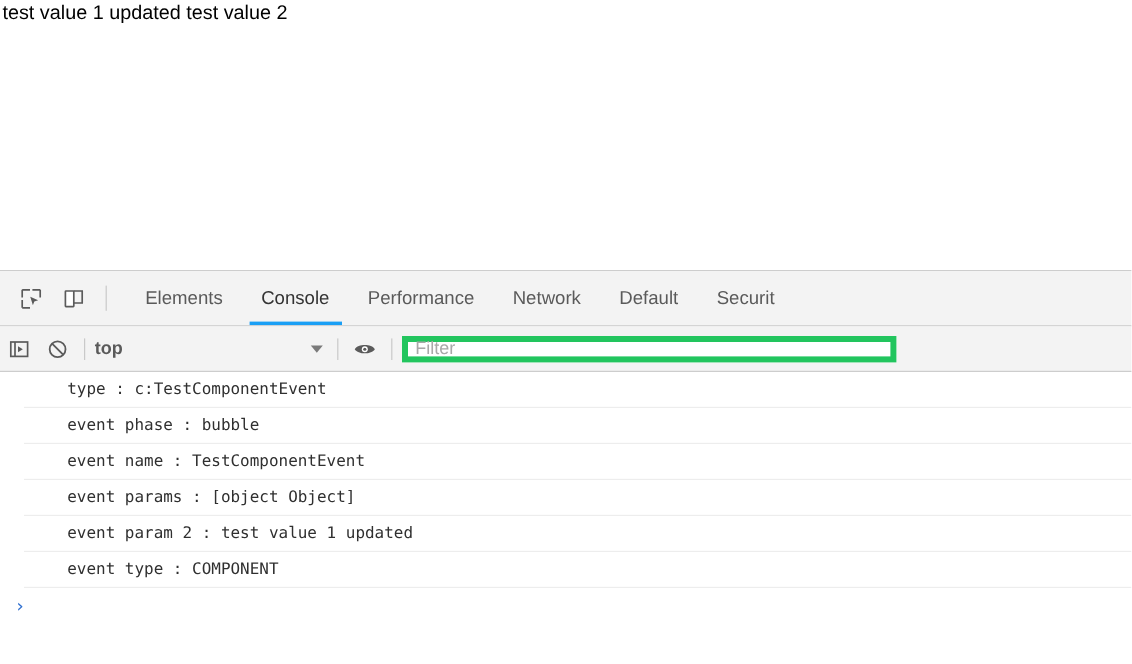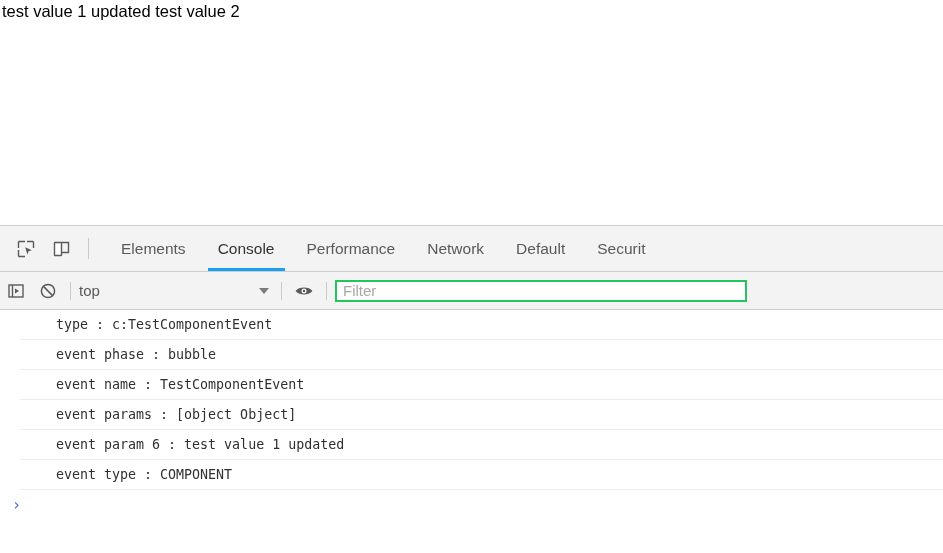--- a/index.html
+++ b/index.html
@@ -138,34 +138,34 @@
     display: flex;
     align-items: center;
     height: 24px;
     min-width: 190px;
     padding: 0 6px 0 2px;
     font-size: 15px;
     color: #5a5a5a;
     cursor: pointer;
     flex: 0 0 auto;
   }
-  .context-label { flex: 1 1 auto; }
+  .context-label { flex: 1 1 auto; font-weight: bold; }
   .caret {
     width: 0; height: 0;
     border-left: 5px solid transparent;
     border-right: 5px solid transparent;
     border-top: 6px solid #7a7a7a;
     margin-left: 8px;
     flex: 0 0 auto;
   }
   .filter-input {
     flex: 1 1 auto;
     height: 22px;
     background: #ffffff;
-    border: 2px solid #22c55e;
+    border: 5px solid #22c55e;
     display: flex;
     align-items: center;
     padding: 0 6px;
     margin: 0 4px 0 2px;
     box-sizing: border-box;
     cursor: text;
     max-width: 412px;
   }
   .filter-placeholder {
     font-size: 15px;
@@ -332,21 +332,21 @@
     <div class="msg-row">
       <span class="msg-text">event phase : bubble</span>
     </div>
     <div class="msg-row">
       <span class="msg-text">event name : TestComponentEvent</span>
     </div>
     <div class="msg-row">
       <span class="msg-text">event params : [object Object]</span>
     </div>
     <div class="msg-row">
-      <span class="msg-text">event param 6 : test value 1 updated</span>
+      <span class="msg-text">event param 2 : test value 1 updated</span>
     </div>
     <div class="msg-row">
       <span class="msg-text">event type : COMPONENT</span>
     </div>
 
     <div class="prompt-row">
       <span class="prompt-chevron">›</span>
     </div>
   </div>
 

